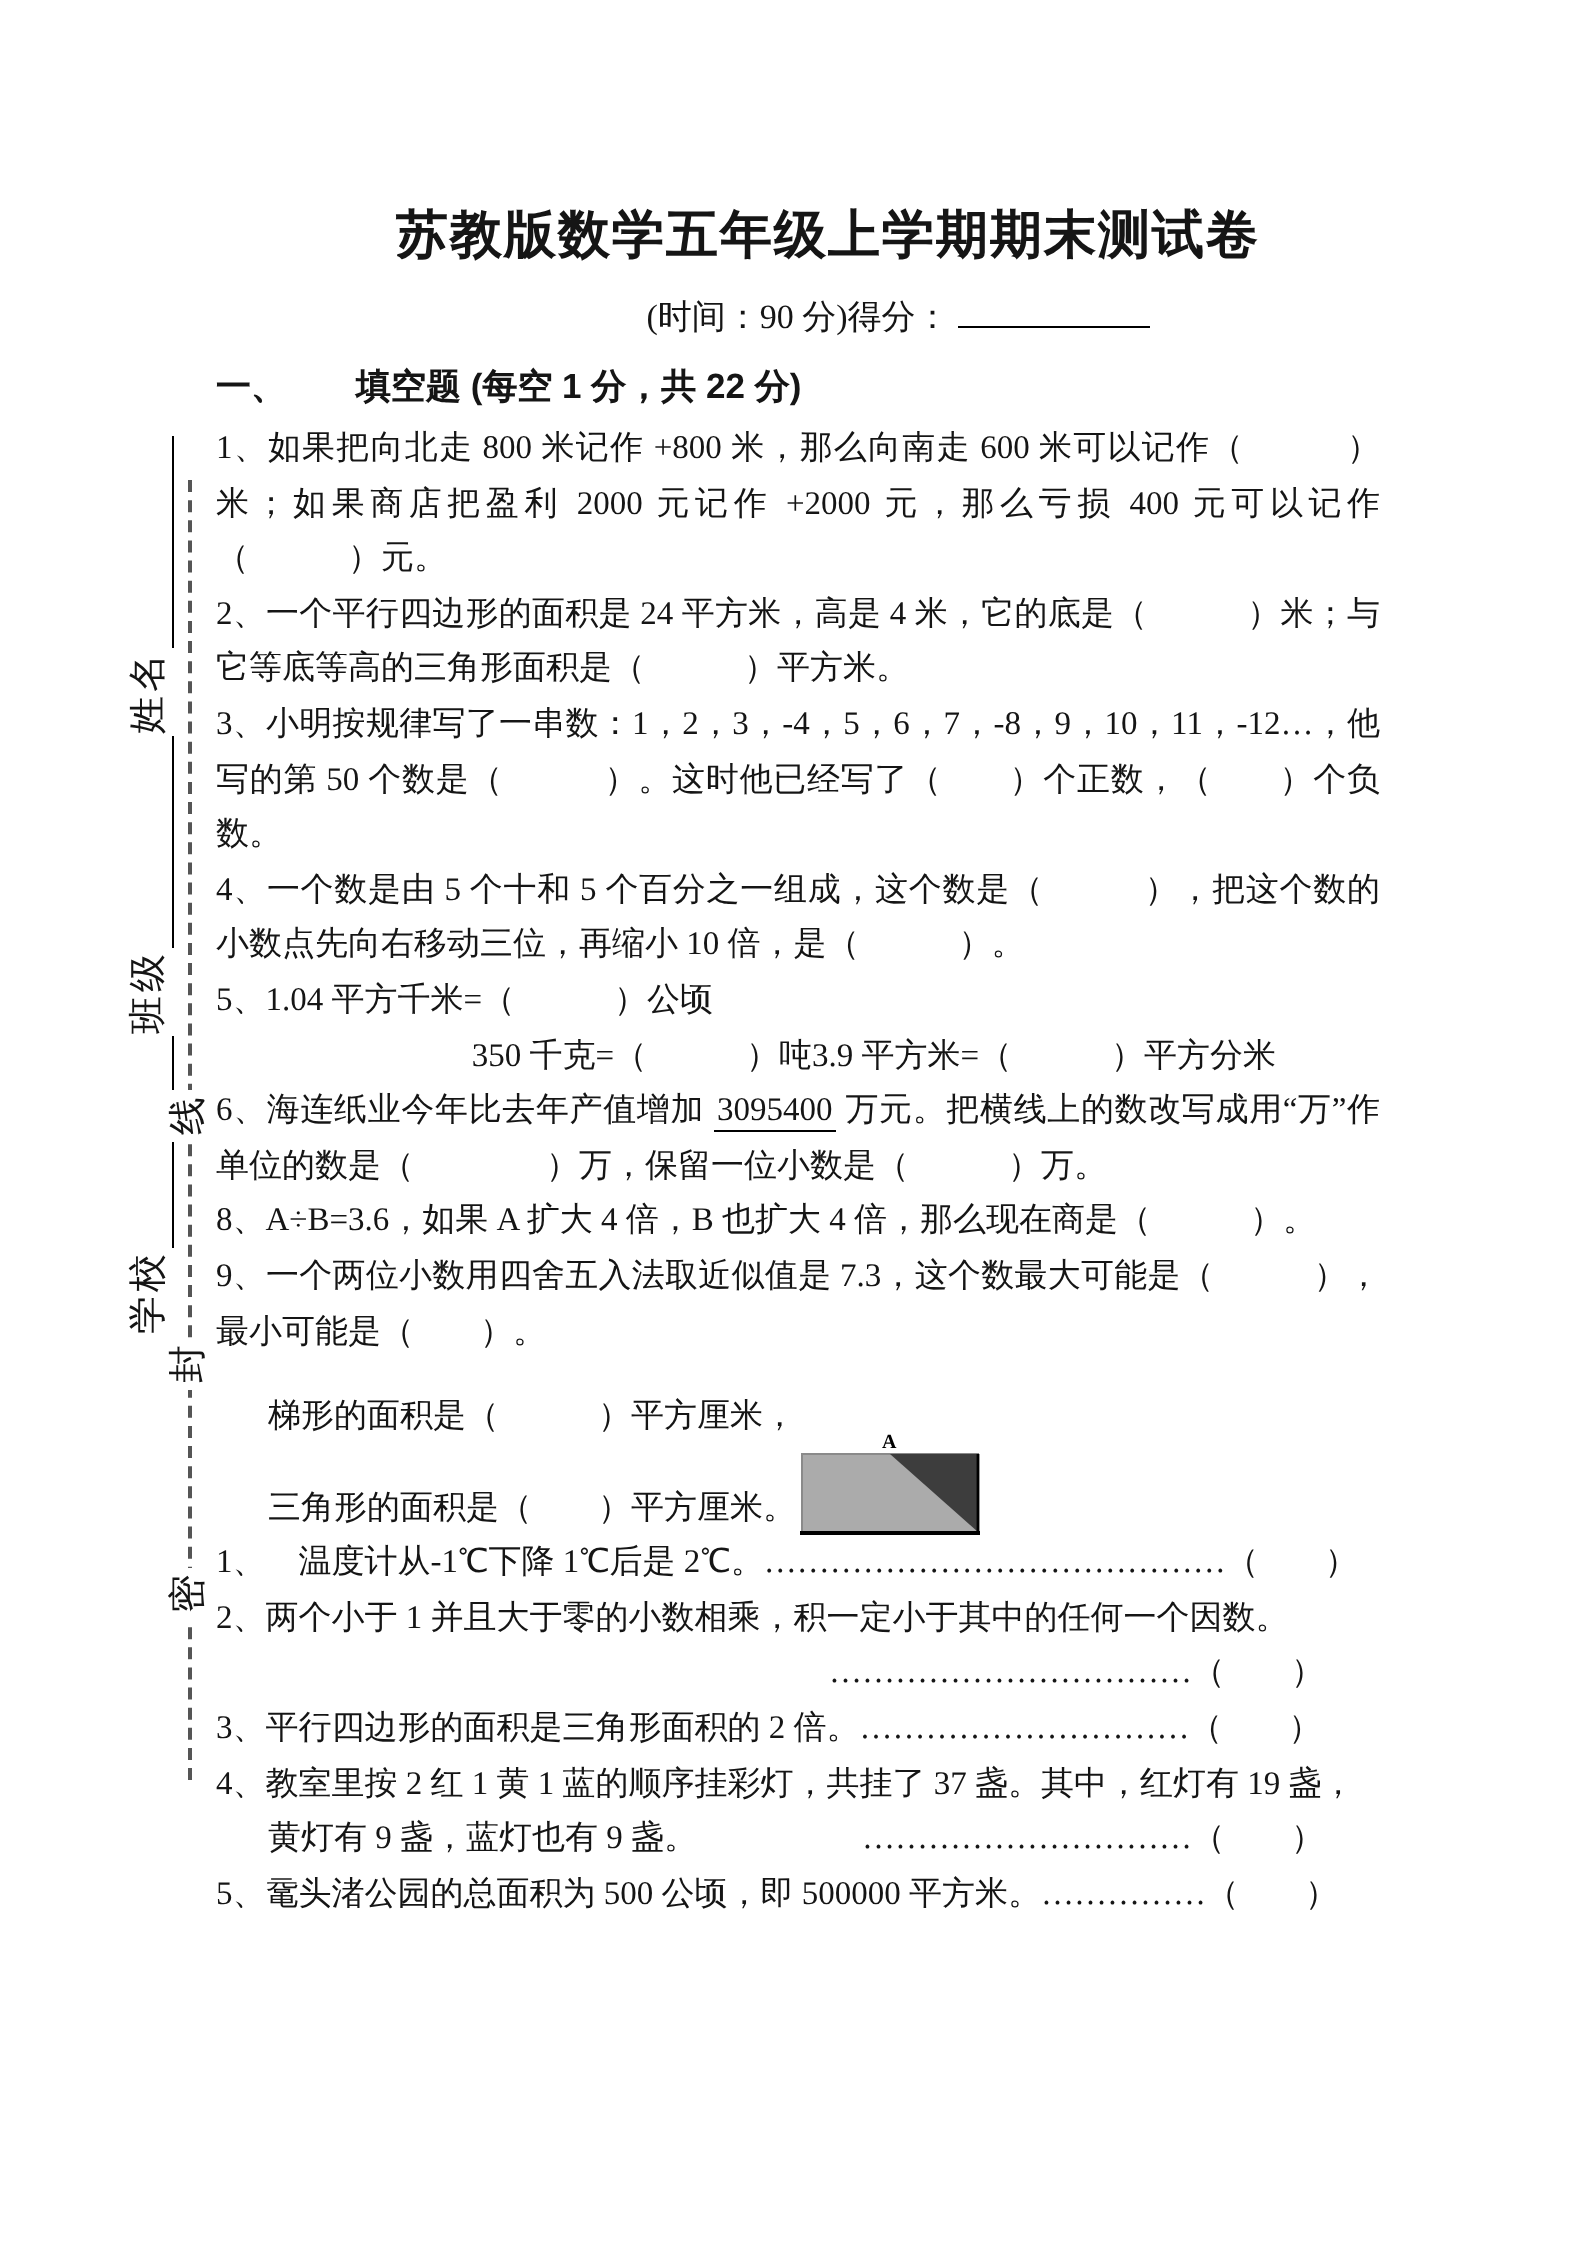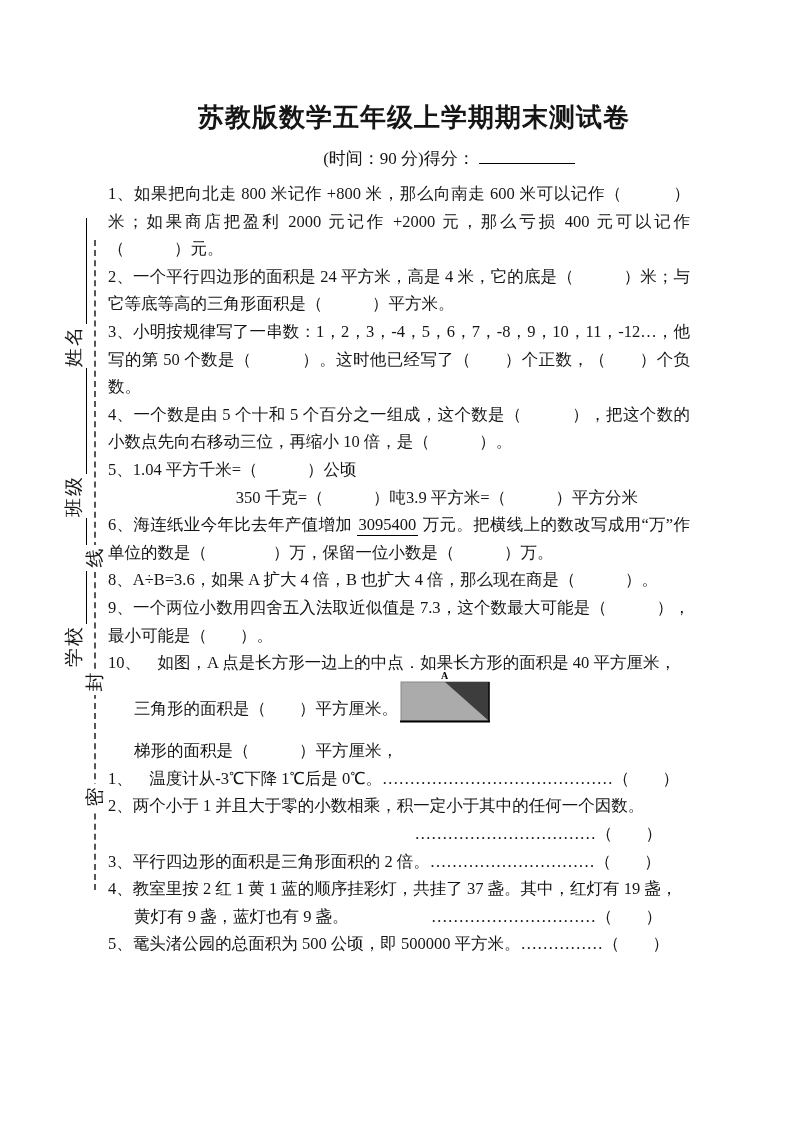--- a/index.html
+++ b/index.html
@@ -76,54 +76,54 @@
 
     <h1 class="title">苏教版数学五年级上学期期末测试卷</h1>
 
     <div class="meta">
       <span>(时间：90 分)</span>
       <span>
         <span>得分：</span><span class="score-blank"></span>
       </span>
     </div>
 
+    <div class="sec-heading">一、　　填空题 (每空 1 分，共 22 分)</div>
 
     <p class="q">1、如果把向北走 800 米记作 +800 米，那么向南走 600 米可以记作（　　　）米；如果商店把盈利 2000 元记作 +2000 元，那么亏损 400 元可以记作（　　　）元。</p>
     <p class="q">2、一个平行四边形的面积是 24 平方米，高是 4 米，它的底是（　　　）米；与它等底等高的三角形面积是（　　　）平方米。</p>
     <p class="q">3、小明按规律写了一串数：1，2，3，-4，5，6，7，-8，9，10，11，-12…，他写的第 50 个数是（　　　）。这时他已经写了（　　）个正数，（　　）个负数。</p>
     <p class="q">4、一个数是由 5 个十和 5 个百分之一组成，这个数是（　　　），把这个数的小数点先向右移动三位，再缩小 10 倍，是（　　　）。</p>
 
     <div class="q5row">
       <span class="c1">5、1.04 平方千米=（　　　）公顷</span>
     </div>
     <div class="q5row">
       <span class="c1 indent">350 千克=（　　　）吨</span>
       <span>3.9 平方米=（　　　）平方分米</span>
     </div>
 
     <p class="q"><span>6、海连纸业今年比去年产值增加 </span><span class="underlined">3095400</span><span> 万元。把横线上的数改写成用“万”作单位的数是（　　　　）万，保留一位小数是（　　　）万。</span></p>
 
     <p class="q">8、A÷B=3.6，如果 A 扩大 4 倍，B 也扩大 4 倍，那么现在商是（　　　）。</p>
     <p class="q">9、一个两位小数用四舍五入法取近似值是 7.3，这个数最大可能是（　　　），最小可能是（　　）。</p>
 
     <div class="q10">
-      <p class="q">10、　如图，A 点是长方形一边上的中点．如果长方形的面积是 40 平方厘米，</p>
+      <p class="q l2">梯形的面积是（　　　）平方厘米，</p>
       <p class="q l3">三角形的面积是（　　）平方厘米。</p>
-      <p class="q l2">梯形的面积是（　　　）平方厘米，</p>
       <svg class="fig" width="102" height="58" viewBox="0 0 102 58">
         <rect x="6" y="13" width="88" height="39" stroke="#8a8a8a" stroke-width="1" fill="#ababab"></rect>
         <polygon points="50,13 94,13 94,52" fill="#3d3d3d"></polygon>
         <line x1="5" y1="52.5" x2="95" y2="52.5" stroke="#000" stroke-width="2"></line>
         <line x1="94" y1="13" x2="94" y2="52" stroke="#000" stroke-width="1.4"></line>
         <text x="46" y="10" font-size="10" font-weight="bold" fill="#000">A</text>
       </svg>
     </div>
 
 
-    <p class="q">1、　温度计从-3℃下降 1℃后是 0℃。……………………………………（　　）</p>
+    <p class="q">1、　温度计从-1℃下降 1℃后是 2℃。……………………………………（　　）</p>
     <p class="q">2、两个小于 1 并且大于零的小数相乘，积一定小于其中的任何一个因数。</p>
     <p class="q leader-line">……………………………（　　）</p>
     <p class="q">3、平行四边形的面积是三角形面积的 2 倍。…………………………（　　）</p>
     <p class="q">4、教室里按 2 红 1 黄 1 蓝的顺序挂彩灯，共挂了 37 盏。其中，红灯有 19 盏，</p>
     <div class="j4row">
       <span class="indent">黄灯有 9 盏，蓝灯也有 9 盏。</span>
       <span class="leader">…………………………（　　）</span>
     </div>
     <p class="q">5、鼋头渚公园的总面积为 500 公顷，即 500000 平方米。……………（　　）</p>
 

